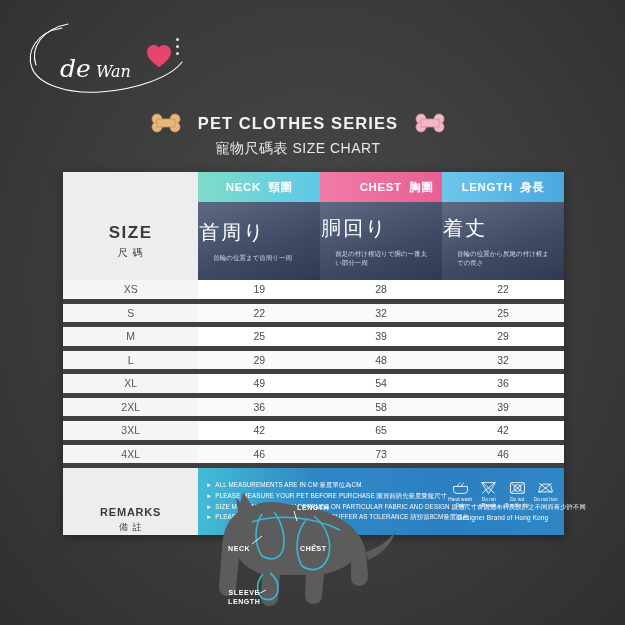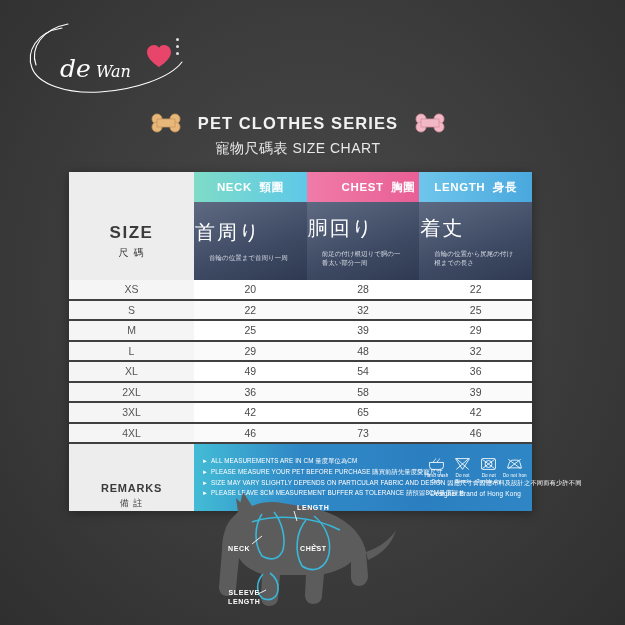--- a/index.html
+++ b/index.html
@@ -115,23 +115,23 @@
     display: inline-block;
     vertical-align: middle;
     width: 30px;
     height: 22px;
     margin: 0 12px;
   }
 
   
   .chart {
     position: absolute;
-    left: 69px;
+    left: 63px;
     top: 172px;
-    width: 463px;
+    width: 501px;
     background: #fff;
     box-shadow: 0 2px 10px rgba(0,0,0,.35);
   }
   table.size-table {
     border-collapse: collapse;
     width: 100%;
     table-layout: fixed;
   }
   .col-size   { width: 27%; }
   .col-meas   { width: 24.33%; }
@@ -185,21 +185,21 @@
     font-size: 10px;
     margin-top: 3px;
     letter-spacing: 1px;
   }
 
   tr.data-row td {
     height: 16.5px;
     font-size: 10.5px;
     text-align: center;
     color: #4a4a4a;
-    border-bottom: 2px solid #404040;
+    border-bottom: 5px solid #404040;
   }
   tr.data-row td.lbl {
     background: #f5f5f5;
     color: #555;
   }
   tr.data-row td.val {
     background: #ffffff;
   }
   tr.data-row:nth-child(even) td.val { background: #fafafa; }
 
@@ -378,21 +378,21 @@
             <div class="jp-note">前足の付け根辺りで胴の一番太い部分一周</div>
           </td>
           <td class="jp-cell">
             <div class="jp-main">着丈</div>
             <div class="jp-note">首輪の位置から尻尾の付け根までの長さ</div>
           </td>
         </tr>
 
         <tr class="data-row">
           <td class="lbl">XS</td>
-          <td class="val">20</td>
+          <td class="val">19</td>
           <td class="val">28</td>
           <td class="val">22</td>
         </tr>
         <tr class="data-row">
           <td class="lbl">S</td>
           <td class="val">22</td>
           <td class="val">32</td>
           <td class="val">25</td>
         </tr>
         <tr class="data-row">

